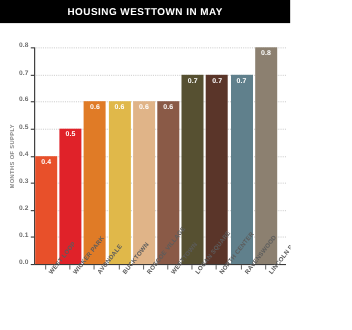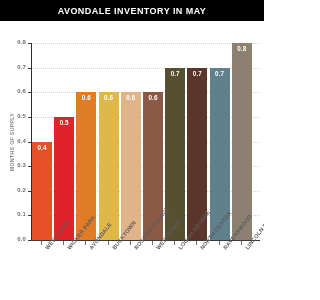--- a/index.html
+++ b/index.html
@@ -180,21 +180,21 @@
     transform-origin: left top;
     transform: rotate(-52deg);
   }
 </style>
 </head>
 <body>
 
 <div id="chart-card">
 
   <div id="title-bar">
-    <span id="chart-title">AVONDALE INVENTORY IN MAY</span>
+    <span id="chart-title">HOUSING WESTTOWN IN MAY</span>
   </div>
 
   <div id="plot-region">
 
     <div id="y-axis-title">MONTHS OF SUPPLY</div>
 
     <div id="grid-layer">
         <div class="grid-row" style="top: 22px;">
           <span class="grid-label">0.8</span>
           <span class="grid-tick"></span>

